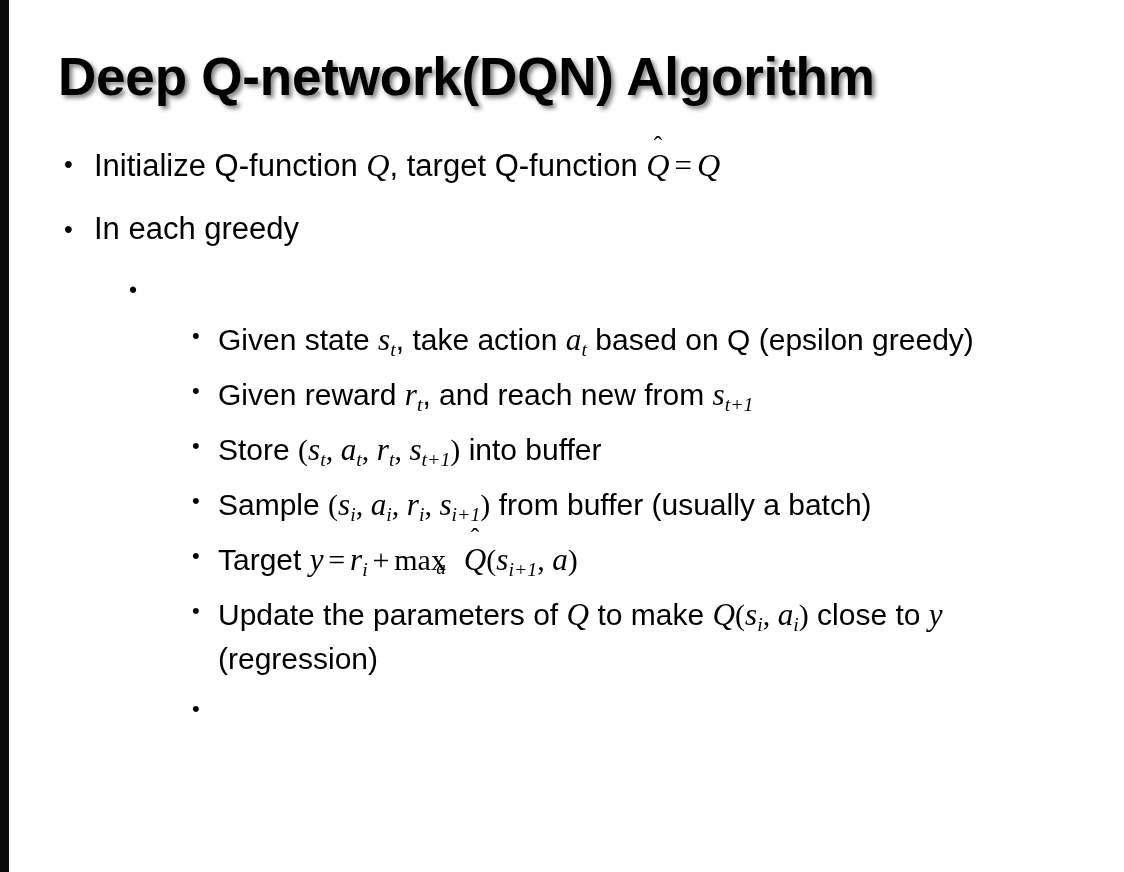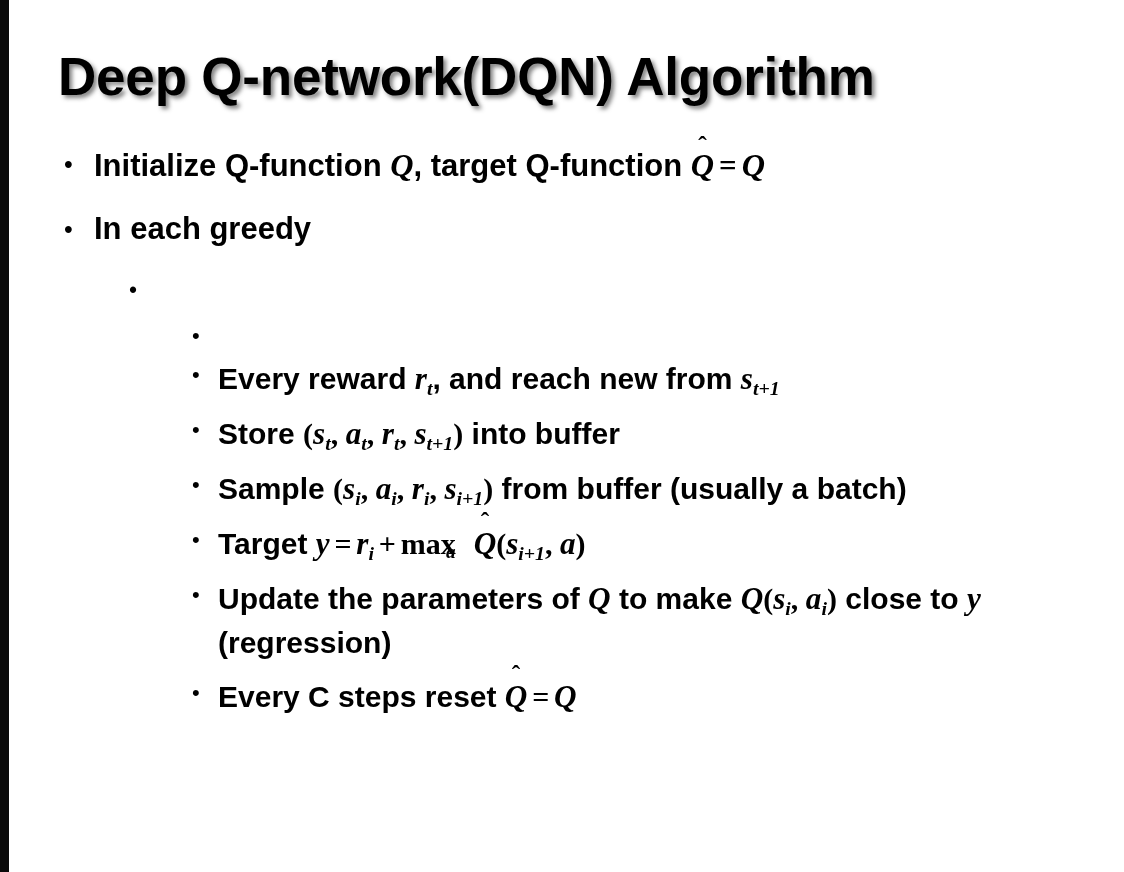--- a/index.html
+++ b/index.html
@@ -51,21 +51,20 @@
     align-items: flex-start;
     color: #000000;
   }
   .bullet-dot {
     flex: 0 0 auto;
     line-height: 1;
     font-family: "Liberation Sans", sans-serif;
   }
   .bullet-text {
     flex: 1 1 auto;
-    font-weight: bold;
   }
 
   
   .lvl1 {
     padding-left: 64px;
     font-size: 31px;
     margin-bottom: 26px;
   }
   .lvl1 .bullet-dot {
     width: 30px;
@@ -178,25 +177,26 @@
       <span class="bullet-dot">•</span>
       <span class="bullet-text">In each greedy</span>
     </div>
 
     <div class="bullet-row lvl2">
       <span class="bullet-dot">•</span>
     </div>
 
     <div class="bullet-row lvl3">
       <span class="bullet-dot">•</span>
-    </div>
-
-    <div class="bullet-row lvl3">
-      <span class="bullet-dot">•</span>
-      <span class="bullet-text"><span>Every reward </span><span class="mi">r</span><span class="msub">t</span><span>, and reach new from </span><span class="mi">s</span><span class="msub">t+1</span></span>
+      <span class="bullet-text"><span>Given state </span><span class="mi">s</span><span class="msub">t</span><span>, take action </span><span class="mi">a</span><span class="msub">t</span><span> based on Q (epsilon greedy)</span></span>
+    </div>
+
+    <div class="bullet-row lvl3">
+      <span class="bullet-dot">•</span>
+      <span class="bullet-text"><span>Given reward </span><span class="mi">r</span><span class="msub">t</span><span>, and reach new from </span><span class="mi">s</span><span class="msub">t+1</span></span>
     </div>
 
     <div class="bullet-row lvl3">
       <span class="bullet-dot">•</span>
       <span class="bullet-text"><span>Store </span><span class="mn">(</span><span class="mi">s</span><span class="msub">t</span><span class="mn">, </span><span class="mi">a</span><span class="msub">t</span><span class="mn">, </span><span class="mi">r</span><span class="msub">t</span><span class="mn">, </span><span class="mi">s</span><span class="msub">t+1</span><span class="mn">)</span><span> into buffer</span></span>
     </div>
 
     <div class="bullet-row lvl3">
       <span class="bullet-dot">•</span>
       <span class="bullet-text"><span>Sample </span><span class="mn">(</span><span class="mi">s</span><span class="msub">i</span><span class="mn">, </span><span class="mi">a</span><span class="msub">i</span><span class="mn">, </span><span class="mi">r</span><span class="msub">i</span><span class="mn">, </span><span class="mi">s</span><span class="msub">i+1</span><span class="mn">)</span><span> from buffer (usually a batch)</span></span>
@@ -207,17 +207,16 @@
       <span class="bullet-text"><span>Target </span><span class="mi">y</span><span class="mo eqsp">=</span><span class="mi">r</span><span class="msub">i</span><span class="mo eqsp">+</span><span class="munder mop"><span>max</span><span class="under">a</span></span><span class="eqsp"> </span><span class="mi mhat"><span class="hatmark">̂</span><span>Q</span></span><span class="mn">(</span><span class="mi">s</span><span class="msub">i+1</span><span class="mn">, </span><span class="mi">a</span><span class="mn">)</span></span>
     </div>
 
     <div class="bullet-row lvl3">
       <span class="bullet-dot">•</span>
       <span class="bullet-text"><span>Update the parameters of </span><span class="mi">Q</span><span> to make </span><span class="mi">Q</span><span class="mn">(</span><span class="mi">s</span><span class="msub">i</span><span class="mn">, </span><span class="mi">a</span><span class="msub">i</span><span class="mn">)</span><span> close to </span><span class="mi">y</span><span> (regression)</span></span>
     </div>
 
     <div class="bullet-row lvl3">
       <span class="bullet-dot">•</span>
-      <span class="bullet-text"><span>Every C steps reset </span><span class="mi mhat"><span class="hatmark">̂</span><span>Q</span></span><span class="mo eqsp">=</span><span class="mi">Q</span></span>
     </div>
 
   </div>
 </div>
 
 </body></html>

